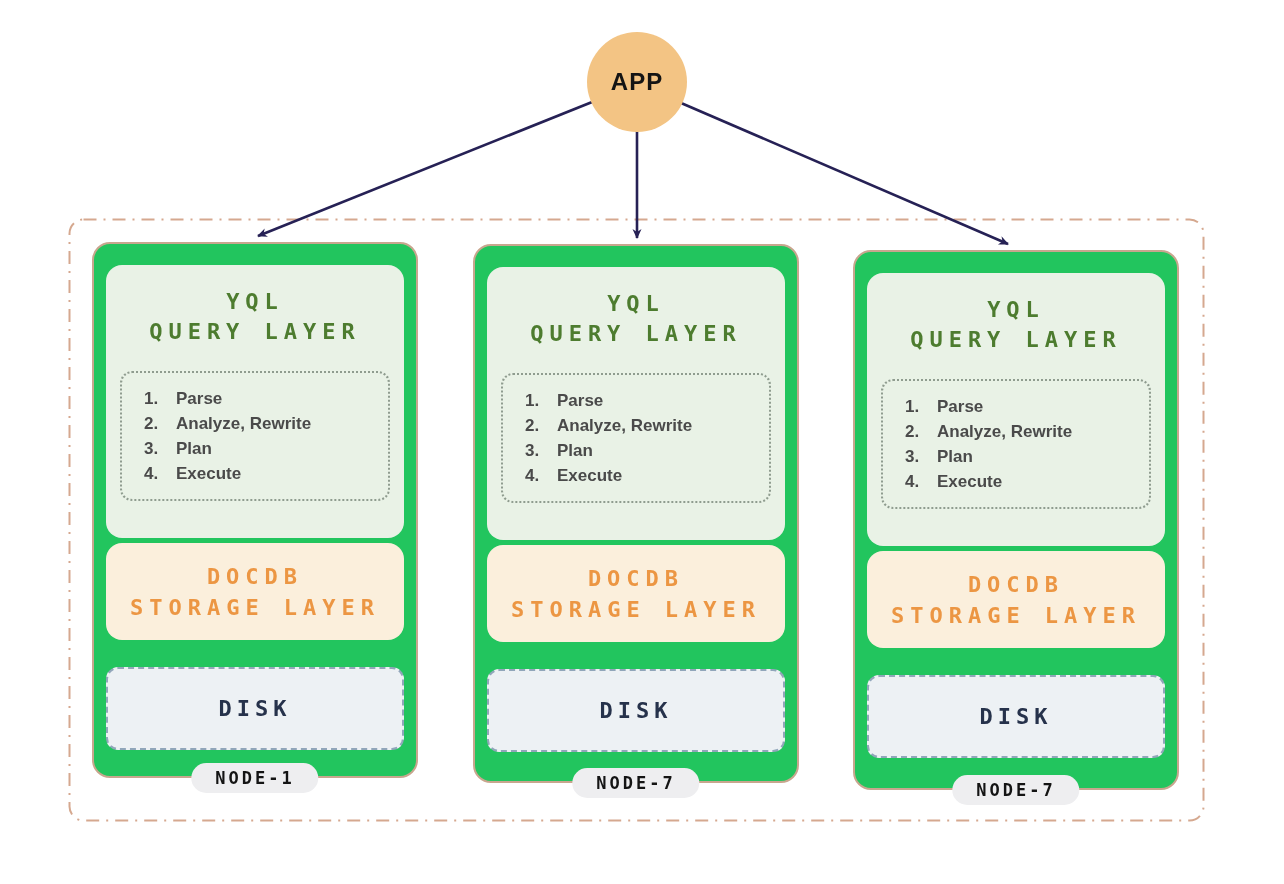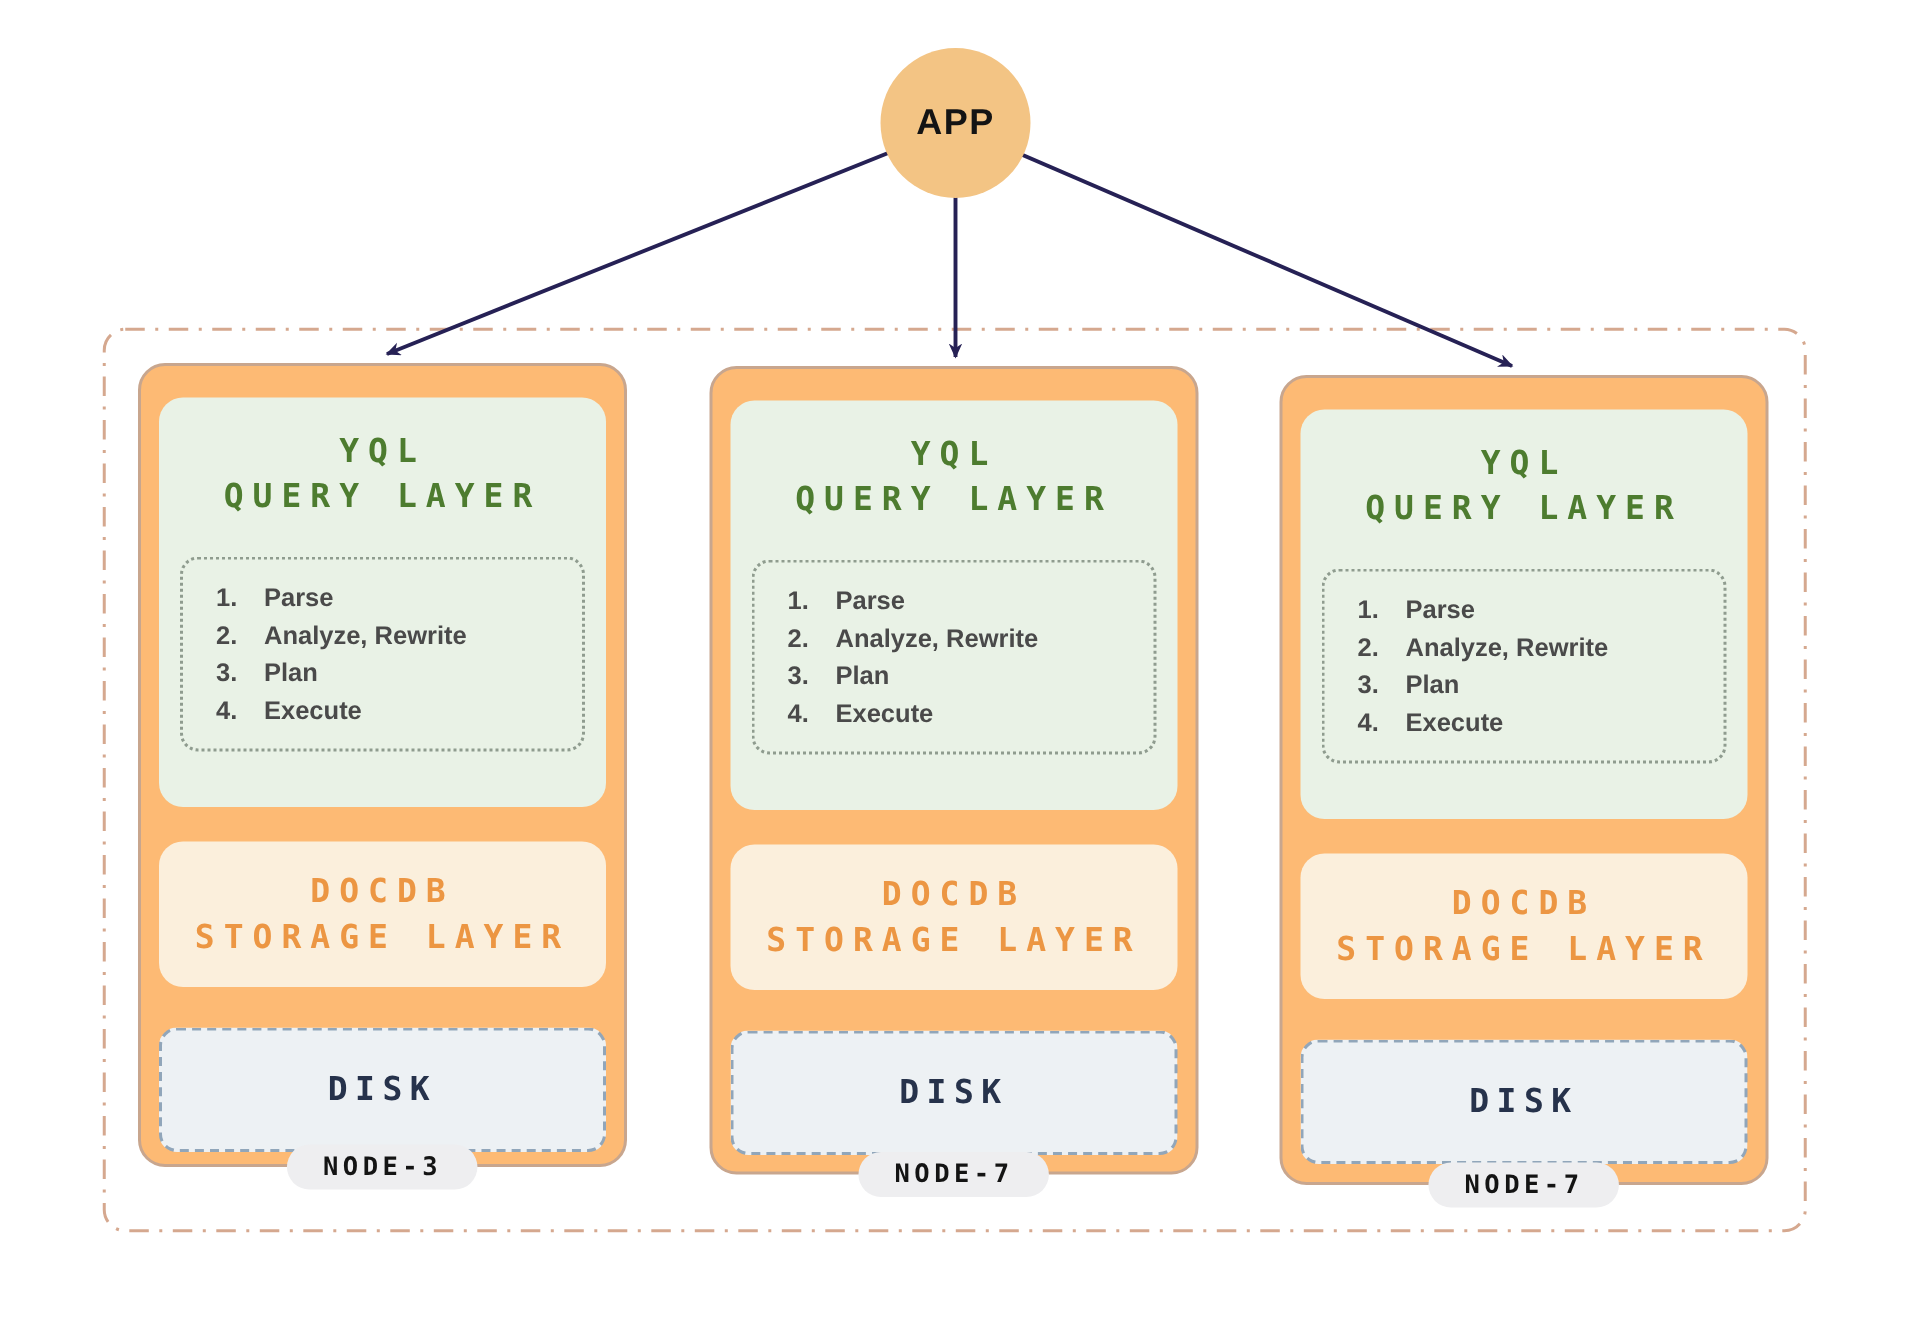--- a/index.html
+++ b/index.html
@@ -51,21 +51,21 @@
   .cluster-svg {
     position: absolute;
     left: 68px; top: 218px;
     width: 1137px; height: 604px;
     z-index: 0;
   }
   
   .card {
     position: absolute;
     width: 326px;
-    background: #fdba74;
+    background: #22c55e;
     border: 2px solid #C8A68E;
     border-radius: 18px;
     box-sizing: border-box;
     padding: 12px 12px 0;
     z-index: 2;
   }
   .card1 { left: 92px;  top: 242px; height: 536px; }
   .card2 { left: 473px; top: 244px; height: 539px; }
   .card3 { left: 853px; top: 250px; height: 540px; }
 
@@ -94,21 +94,21 @@
   .step-row {
     display: flex;
     color: #4A4A4A;
     font-weight: bold;
     font-size: 17px;
     line-height: 25px;
   }
   .step-num { width: 32px; flex: none; }
 
   .layer-storage {
-    margin-top: 23px;
+    margin-top: 5px;
     background: #FBEFDC;
     border-radius: 16px;
     height: 97px;
     box-sizing: border-box;
     display: flex;
     flex-direction: column;
     justify-content: center;
   }
   .layer-storage .layer-title { color: #EC9643; line-height: 31px; }
 
@@ -193,21 +193,21 @@
     </div>
     <div class="layer-storage">
       <div class="layer-title mono">
         <div>DOCDB</div>
         <div>STORAGE LAYER</div>
       </div>
     </div>
     <div class="disk-box mono">
       <span>DISK</span>
     </div>
-    <div class="node-pill mono">NODE-3</div>
+    <div class="node-pill mono">NODE-1</div>
   </div>
 
   <div class="card card2">
     <div class="layer-query">
       <div class="layer-title mono">
         <div>YQL</div>
         <div>QUERY LAYER</div>
       </div>
       <div class="steps-box">
         <div class="step-row">

